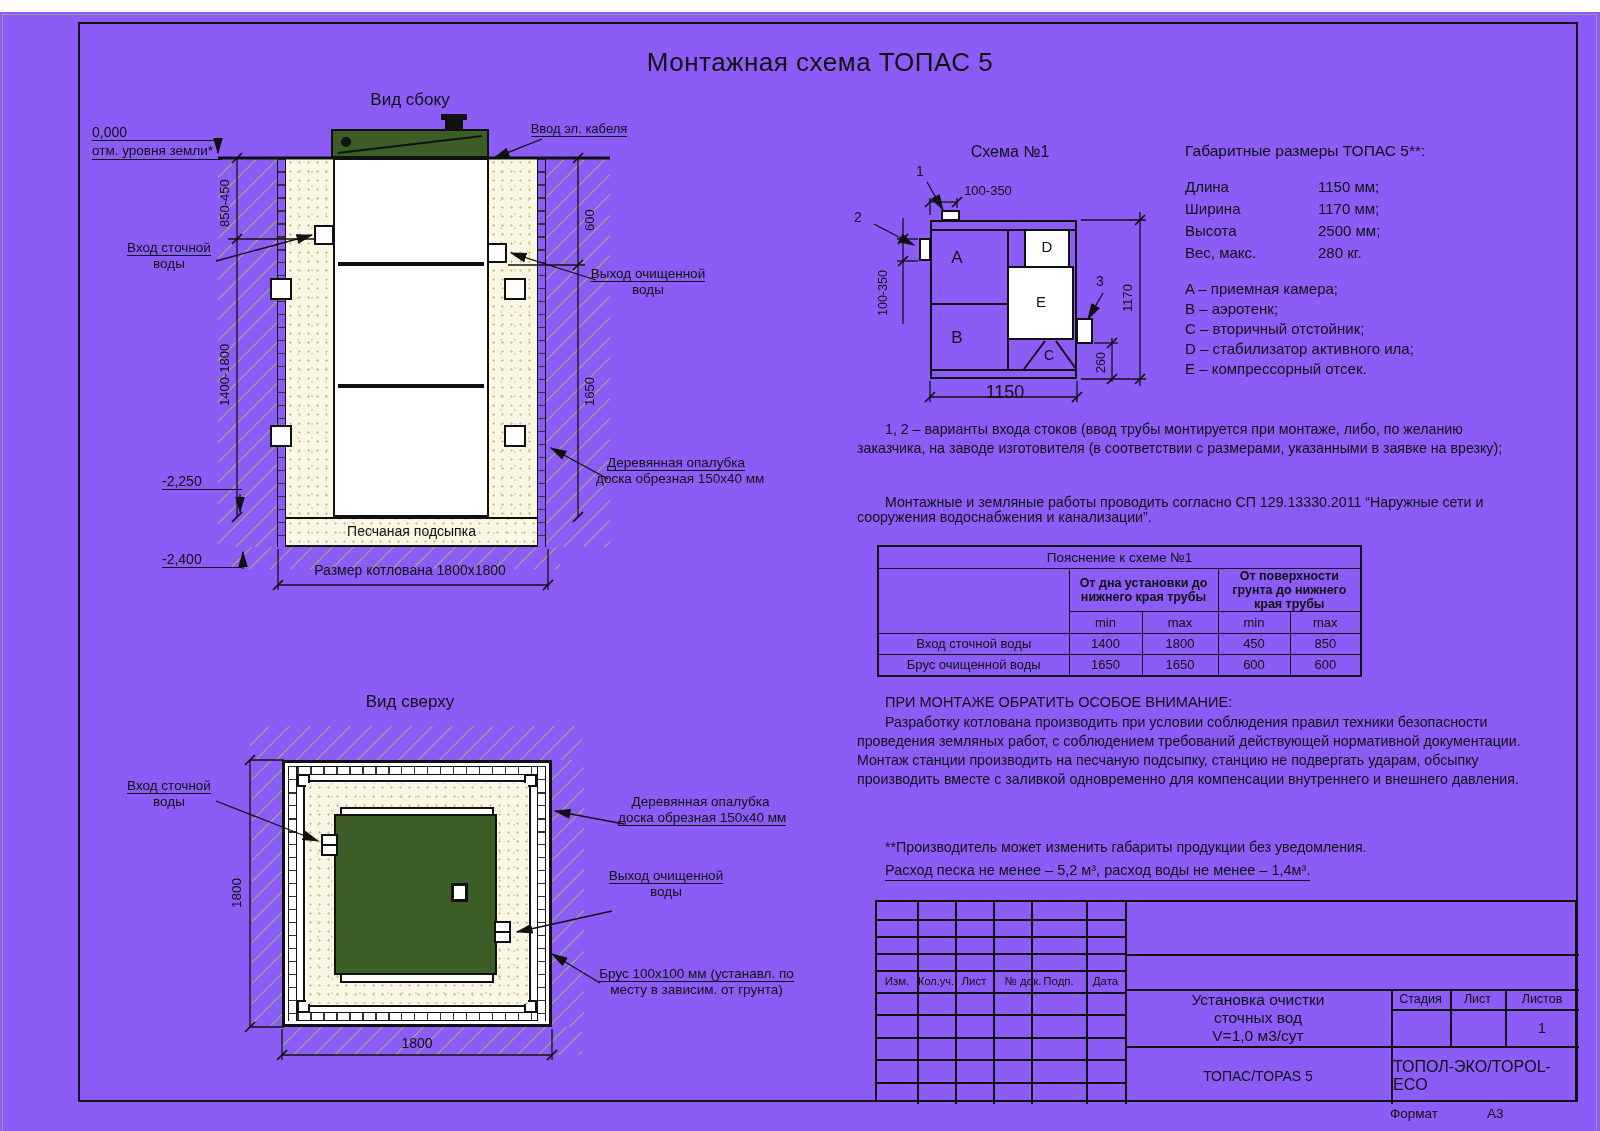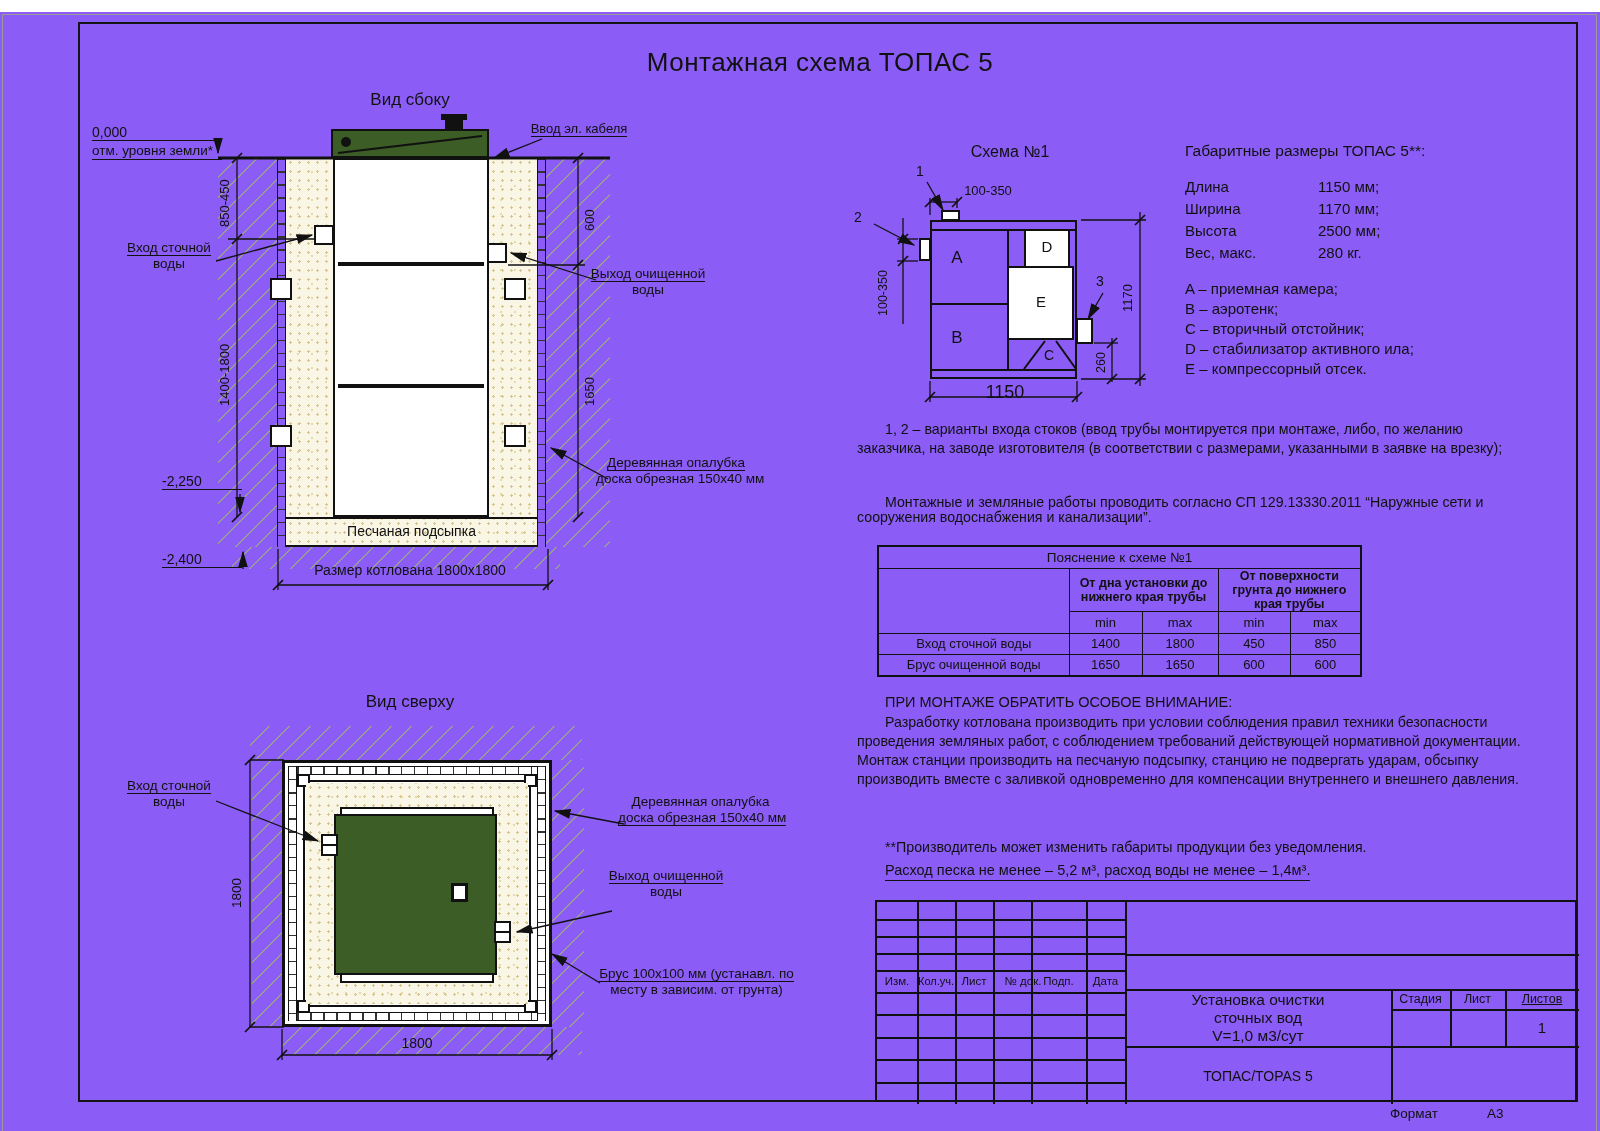--- a/index.html
+++ b/index.html
@@ -263,29 +263,30 @@
     <div class="hl" style="left:248px;top:52px;width:454px;"></div>
     <div class="hl" style="left:248px;top:87px;width:454px;"></div>
     <div class="hl" style="left:248px;top:144px;width:454px;height:2px;"></div>
     <div class="vl" style="left:514px;top:87px;height:115px;width:2px;"></div>
     <div class="hl" style="left:514px;top:107px;width:188px;"></div>
     <div class="vl" style="left:573px;top:87px;height:57px;"></div>
     <div class="vl" style="left:628px;top:87px;height:57px;"></div>
 
     <div class="txt ctr" style="left:514px;top:90px;width:59px;font-size:12.5px;">Стадия</div>
     <div class="txt ctr" style="left:573px;top:90px;width:55px;font-size:12.5px;">Лист</div>
-    <div class="txt ctr" style="left:628px;top:90px;width:74px;font-size:12.5px;text-decoration:underline;">Листов</div>
+    <div class="txt ctr" style="left:628px;top:90px;width:74px;font-size:12.5px;">Листов</div>
     <div class="txt ctr" style="left:628px;top:117px;width:74px;font-size:15px;">1</div>
 
     <div class="abs" style="left:248px;top:88px;width:266px;height:56px;display:flex;flex-direction:column;justify-content:center;align-items:center;font-size:15.5px;line-height:18px;">
       <span>Установка очистки</span>
       <span>сточных вод</span>
       <span>V=1,0 м3/сут</span>
     </div>
     <div class="abs" style="left:248px;top:146px;width:266px;height:56px;display:flex;justify-content:center;align-items:center;font-size:14px;">ТОПАС/TOPAS 5</div>
+    <div class="abs" style="left:516px;top:146px;width:186px;height:56px;display:flex;justify-content:center;align-items:center;font-size:16px;">ТОПОЛ-ЭКО/TOPOL-ECO</div>
   </div>
 
   <div class="txt" style="left:1390px;top:1094px;font-size:13.5px;">Формат</div>
   <div class="txt" style="left:1487px;top:1094px;font-size:13.5px;">А3</div>
 
   <svg width="1600" height="1131" viewBox="0 0 1600 1131" style="position:absolute;left:0;top:0;z-index:8;">
     <defs>
       <marker id="arr" viewBox="0 0 12 10" refX="11" refY="5" markerWidth="13" markerHeight="11" orient="auto-start-reverse">
         <path d="M0,1.5 L12,5 L0,8.5 Z" fill="#111"></path>
       </marker>

